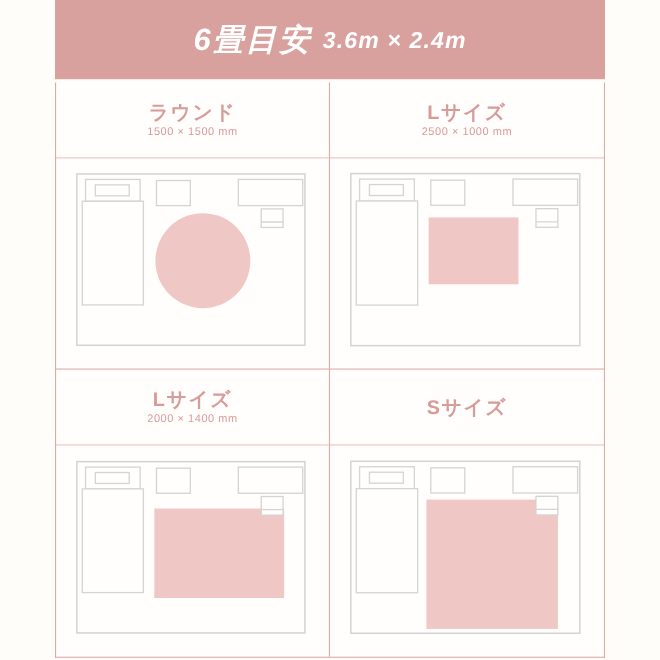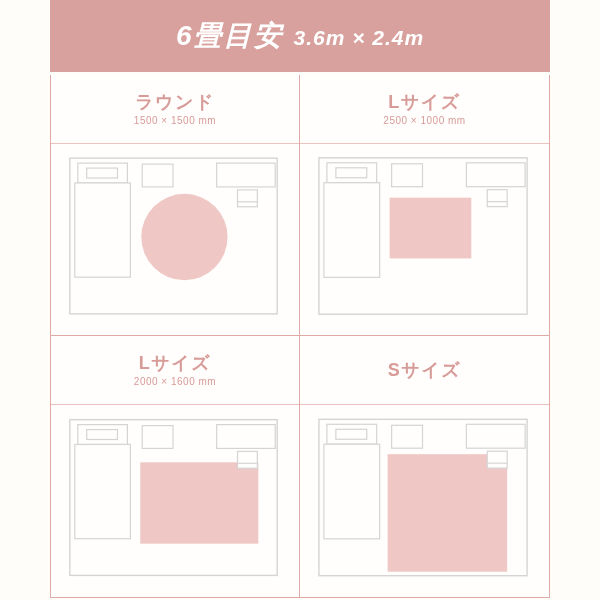--- a/index.html
+++ b/index.html
@@ -109,21 +109,21 @@
             <rect x="167" y="18" width="59" height="24" fill="#fffefc" stroke="#d4d4d4" stroke-width="1.2"></rect>
             <rect x="188" y="45" width="20" height="17" fill="#fffefc" stroke="#d4d4d4" stroke-width="1.2"></rect>
             <line x1="188" y1="57" x2="208" y2="57" stroke="#d4d4d4" stroke-width="1.2"></line>
           </svg>
         </div>
     </div>
 
     <div class="panel col-l">
       <div class="panel-head">
         <div class="opt-name">Lサイズ</div>
-        <div class="opt-size">2000 × 1600 mm</div>
+        <div class="opt-size">2000 × 1400 mm</div>
       </div>
       <div class="panel-body">
           <svg viewBox="0 0 250 190" preserveAspectRatio="xMidYMid meet">
             <rect x="19" y="13" width="209" height="157" fill="none" stroke="#d4d4d4" stroke-width="1.4"></rect>
             <rect x="90" y="56" width="119" height="82" fill="#efc7c4"></rect>
             <rect x="27" y="18" width="50" height="20" fill="#fffefc" stroke="#d4d4d4" stroke-width="1.2"></rect>
             <rect x="24" y="38" width="56" height="95" fill="#fffefc" stroke="#d4d4d4" stroke-width="1.2"></rect>
             <rect x="36" y="23" width="31" height="10" fill="#fffefc" stroke="#d4d4d4" stroke-width="1.2"></rect>
             <rect x="92" y="19" width="31" height="23" fill="#fffefc" stroke="#d4d4d4" stroke-width="1.2"></rect>
             <rect x="167" y="18" width="59" height="24" fill="#fffefc" stroke="#d4d4d4" stroke-width="1.2"></rect>

